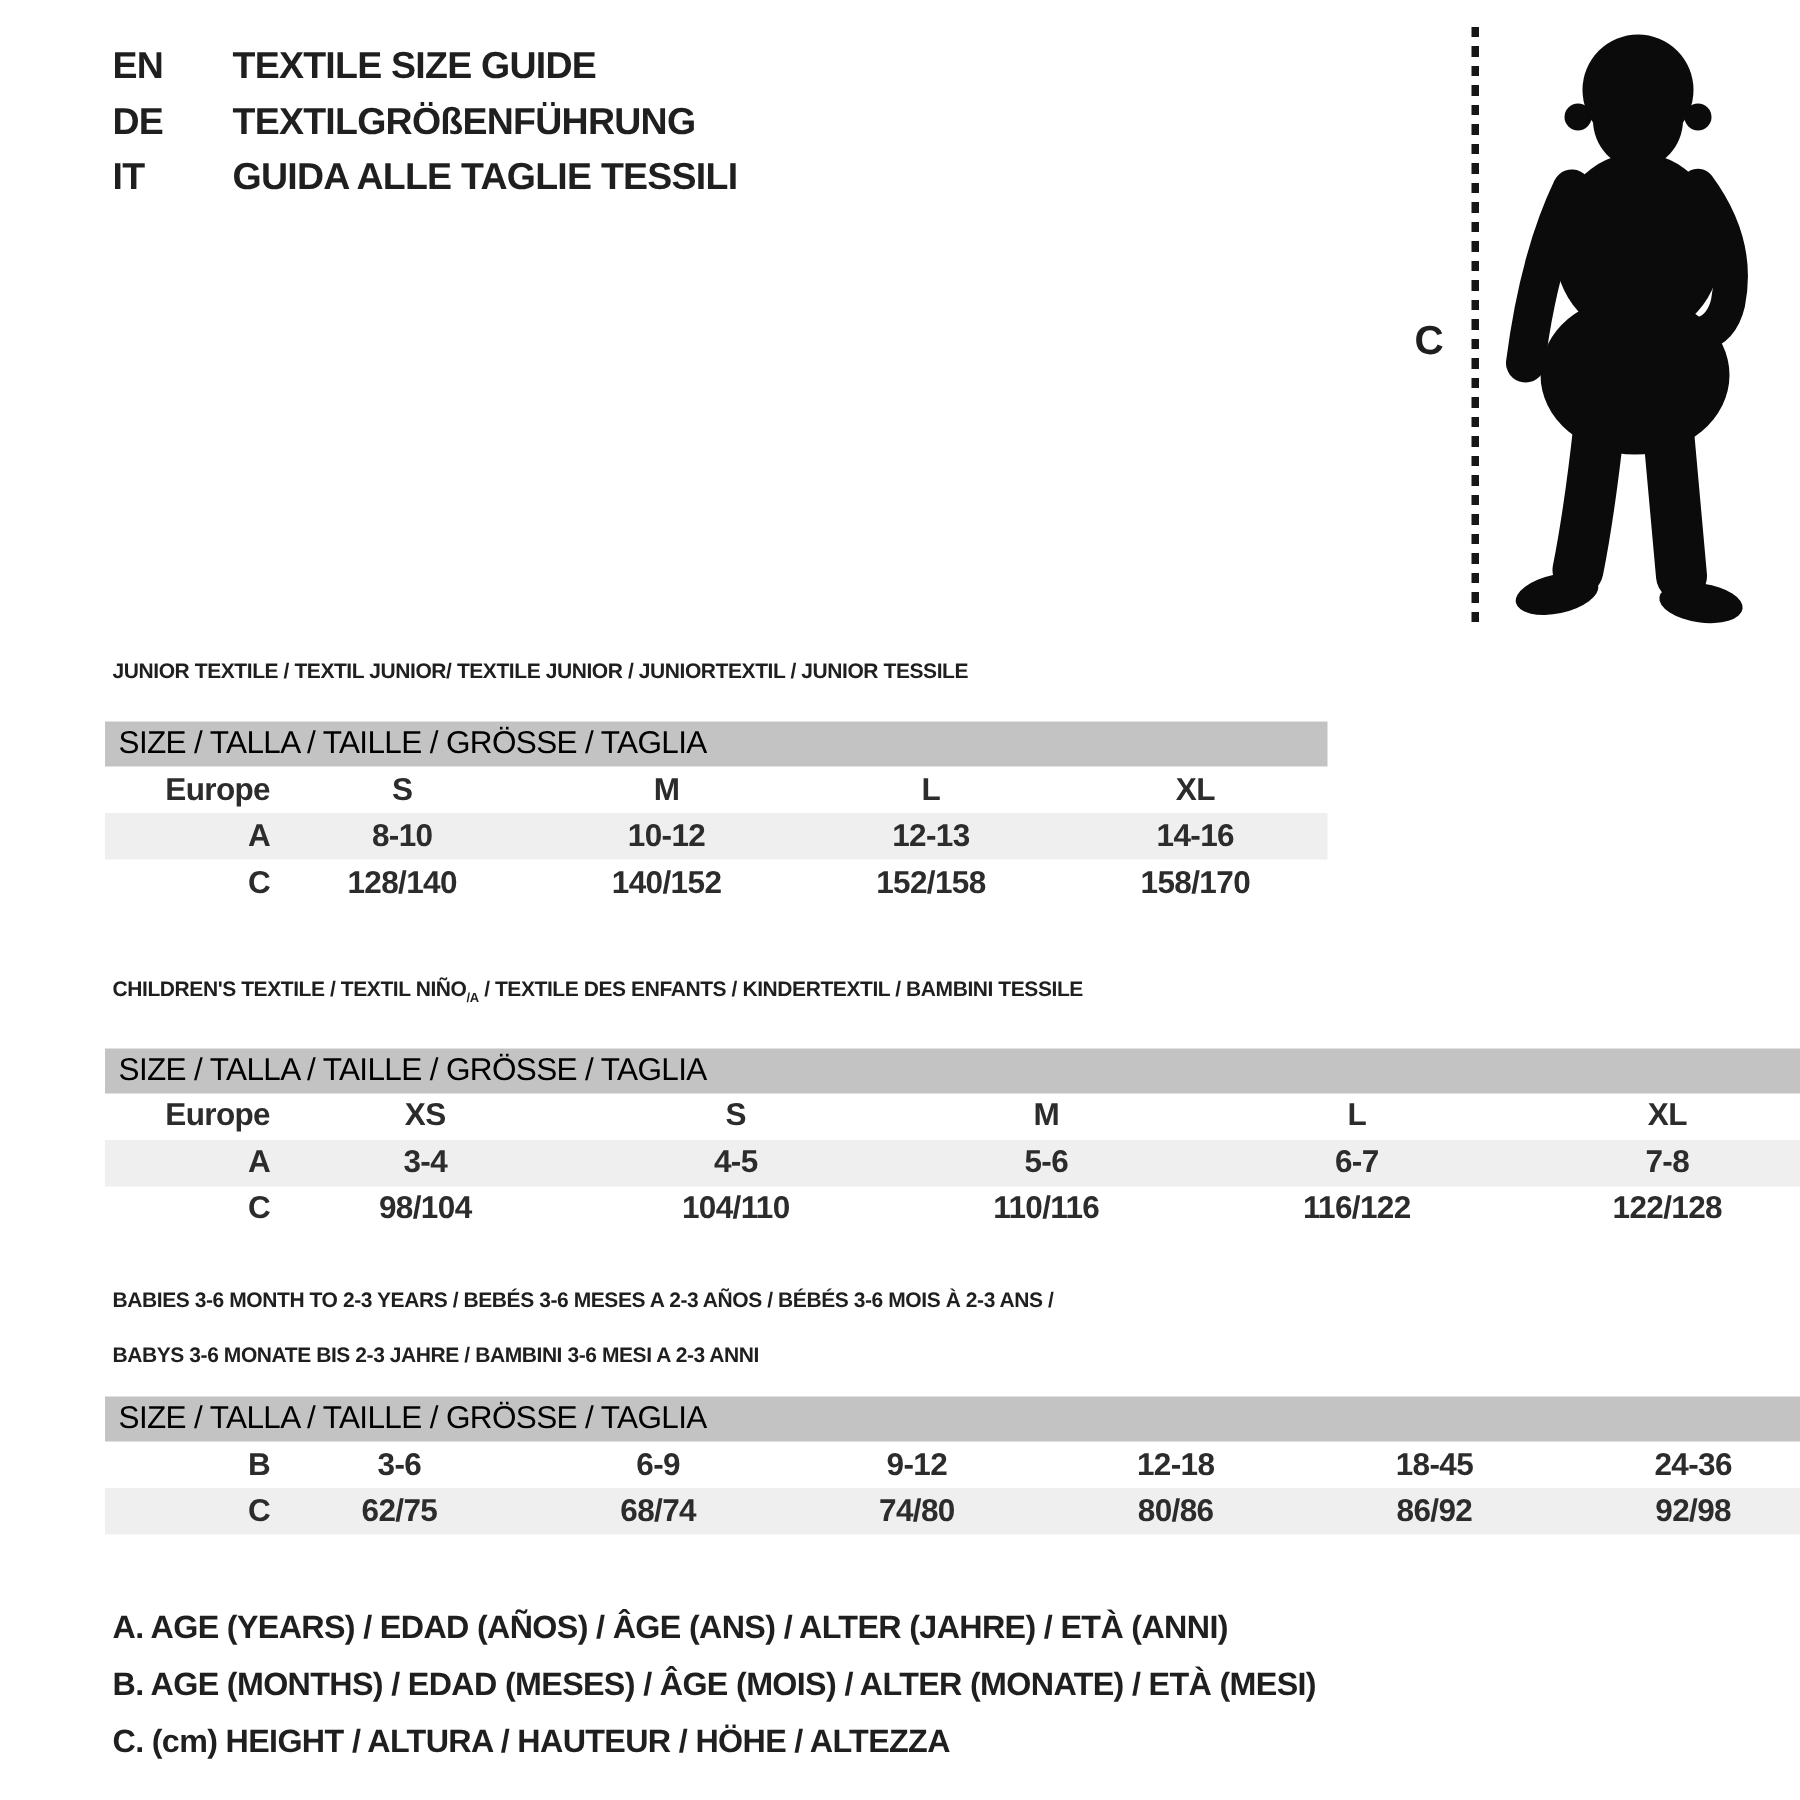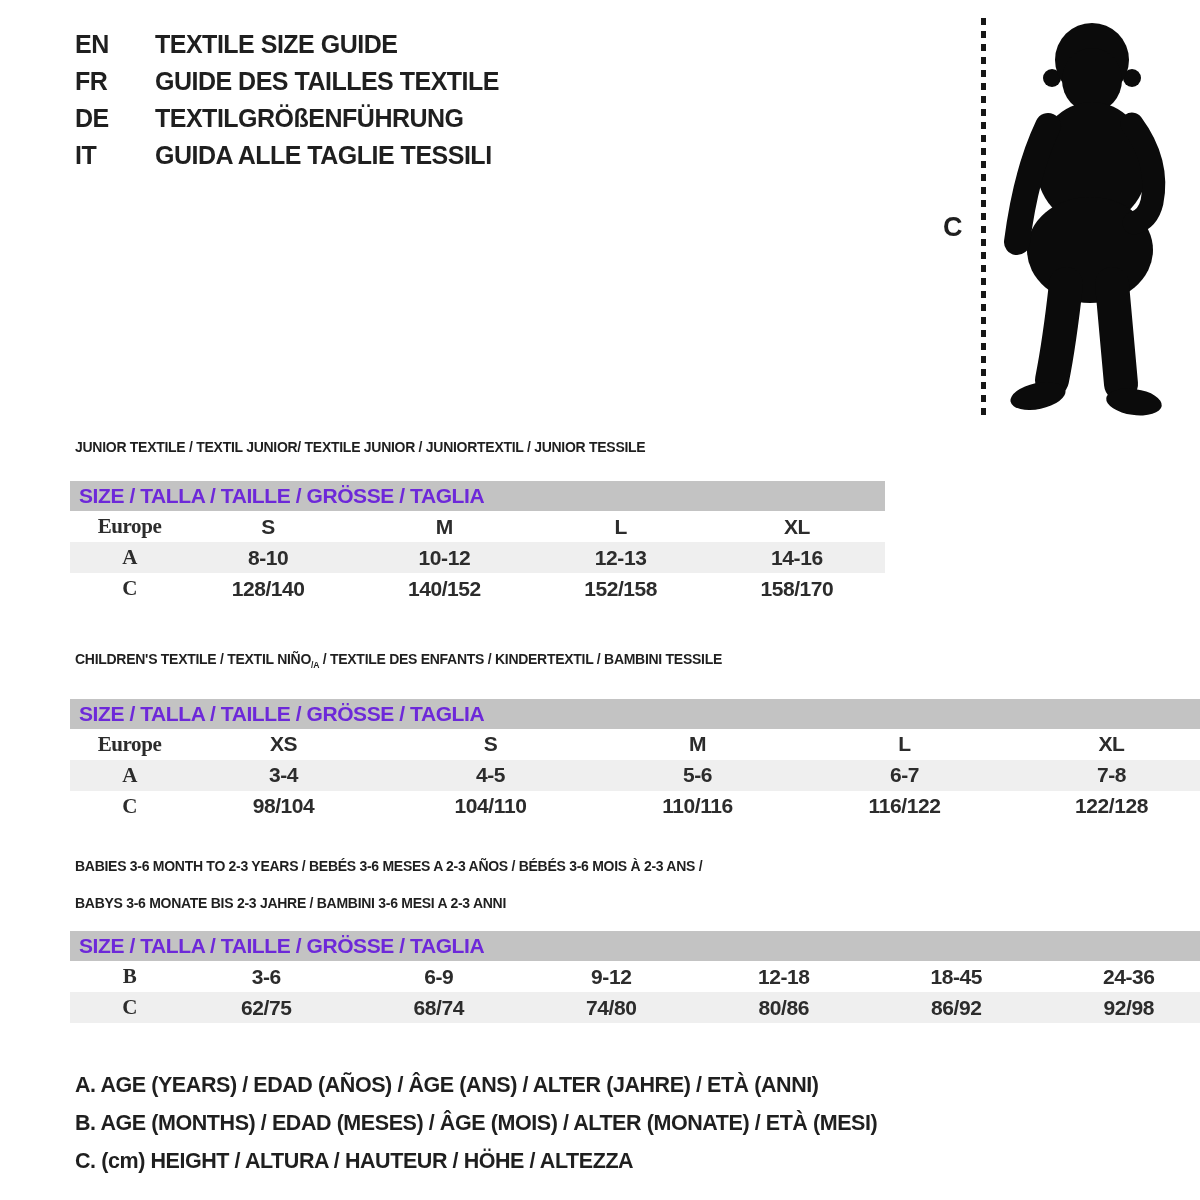--- a/index.html
+++ b/index.html
@@ -30,48 +30,44 @@
   .section { position:absolute; left:35px; width:1145px; }
   .section-0 { top:436px; }
   .section-1 { top:648px; }
   .section-2 { top:848px; }
   .sec-title { margin-left:5px; font-size:14px; font-weight:bold; letter-spacing:-0.02em; line-height:23px; }
   .section-2 .sec-title .title-line { line-height:37px; }
   .sub { font-size:0.62em; vertical-align:sub; }
 
   .size-bar {
     margin-top:22px; height:30px; line-height:30px;
-    background:var(--bar,#c3c3c3); color:#6d28d9;
-    padding-left:9px; font-size:21px; font-weight:bold; letter-spacing:-0.02em;
+    background:var(--bar,#c3c3c3); color:#000000;
+    padding-left:9px; font-size:21px; font-weight:normal; letter-spacing:-0.02em;
   }
   .section-2 .size-bar { margin-top:9px; }
   .section-0 .size-bar, .section-0 .row { width:815px; }
 
   .row { display:flex; height:31px; align-items:center; }
   .row.shaded { background:var(--shaded,#efefef); }
   .cell { flex:1; text-align:center; font-size:21px; font-weight:bold; letter-spacing:-0.02em; color:#2c2c2c; }
-  .cell.label { flex:0 0 110px; text-align:center; padding-left:9px;font-family:Liberation Serif, serif; }
+  .cell.label { flex:0 0 110px; text-align:right; padding-left:9px; }
 
   
   .legend { position:absolute; left:40px; top:1066px; }
   .legend-line { font-size:21.5px; font-weight:bold; letter-spacing:-0.02em; line-height:38px; white-space:nowrap; }
 </style>
 </head>
 <body>
 
 <div class="page">
 
   <div class="langs" id="langs">
       <div class="lang-row">
         <span class="lang-code">EN</span>
         <span class="lang-label">TEXTILE SIZE GUIDE</span>
-      </div>
-      <div class="lang-row">
-        <span class="lang-code">FR</span>
-        <span class="lang-label">GUIDE DES TAILLES TEXTILE</span>
       </div>
       <div class="lang-row">
         <span class="lang-code">DE</span>
         <span class="lang-label">TEXTILGRÖßENFÜHRUNG</span>
       </div>
       <div class="lang-row">
         <span class="lang-code">IT</span>
         <span class="lang-label">GUIDA ALLE TAGLIE TESSILI</span>
       </div>
     </div>

